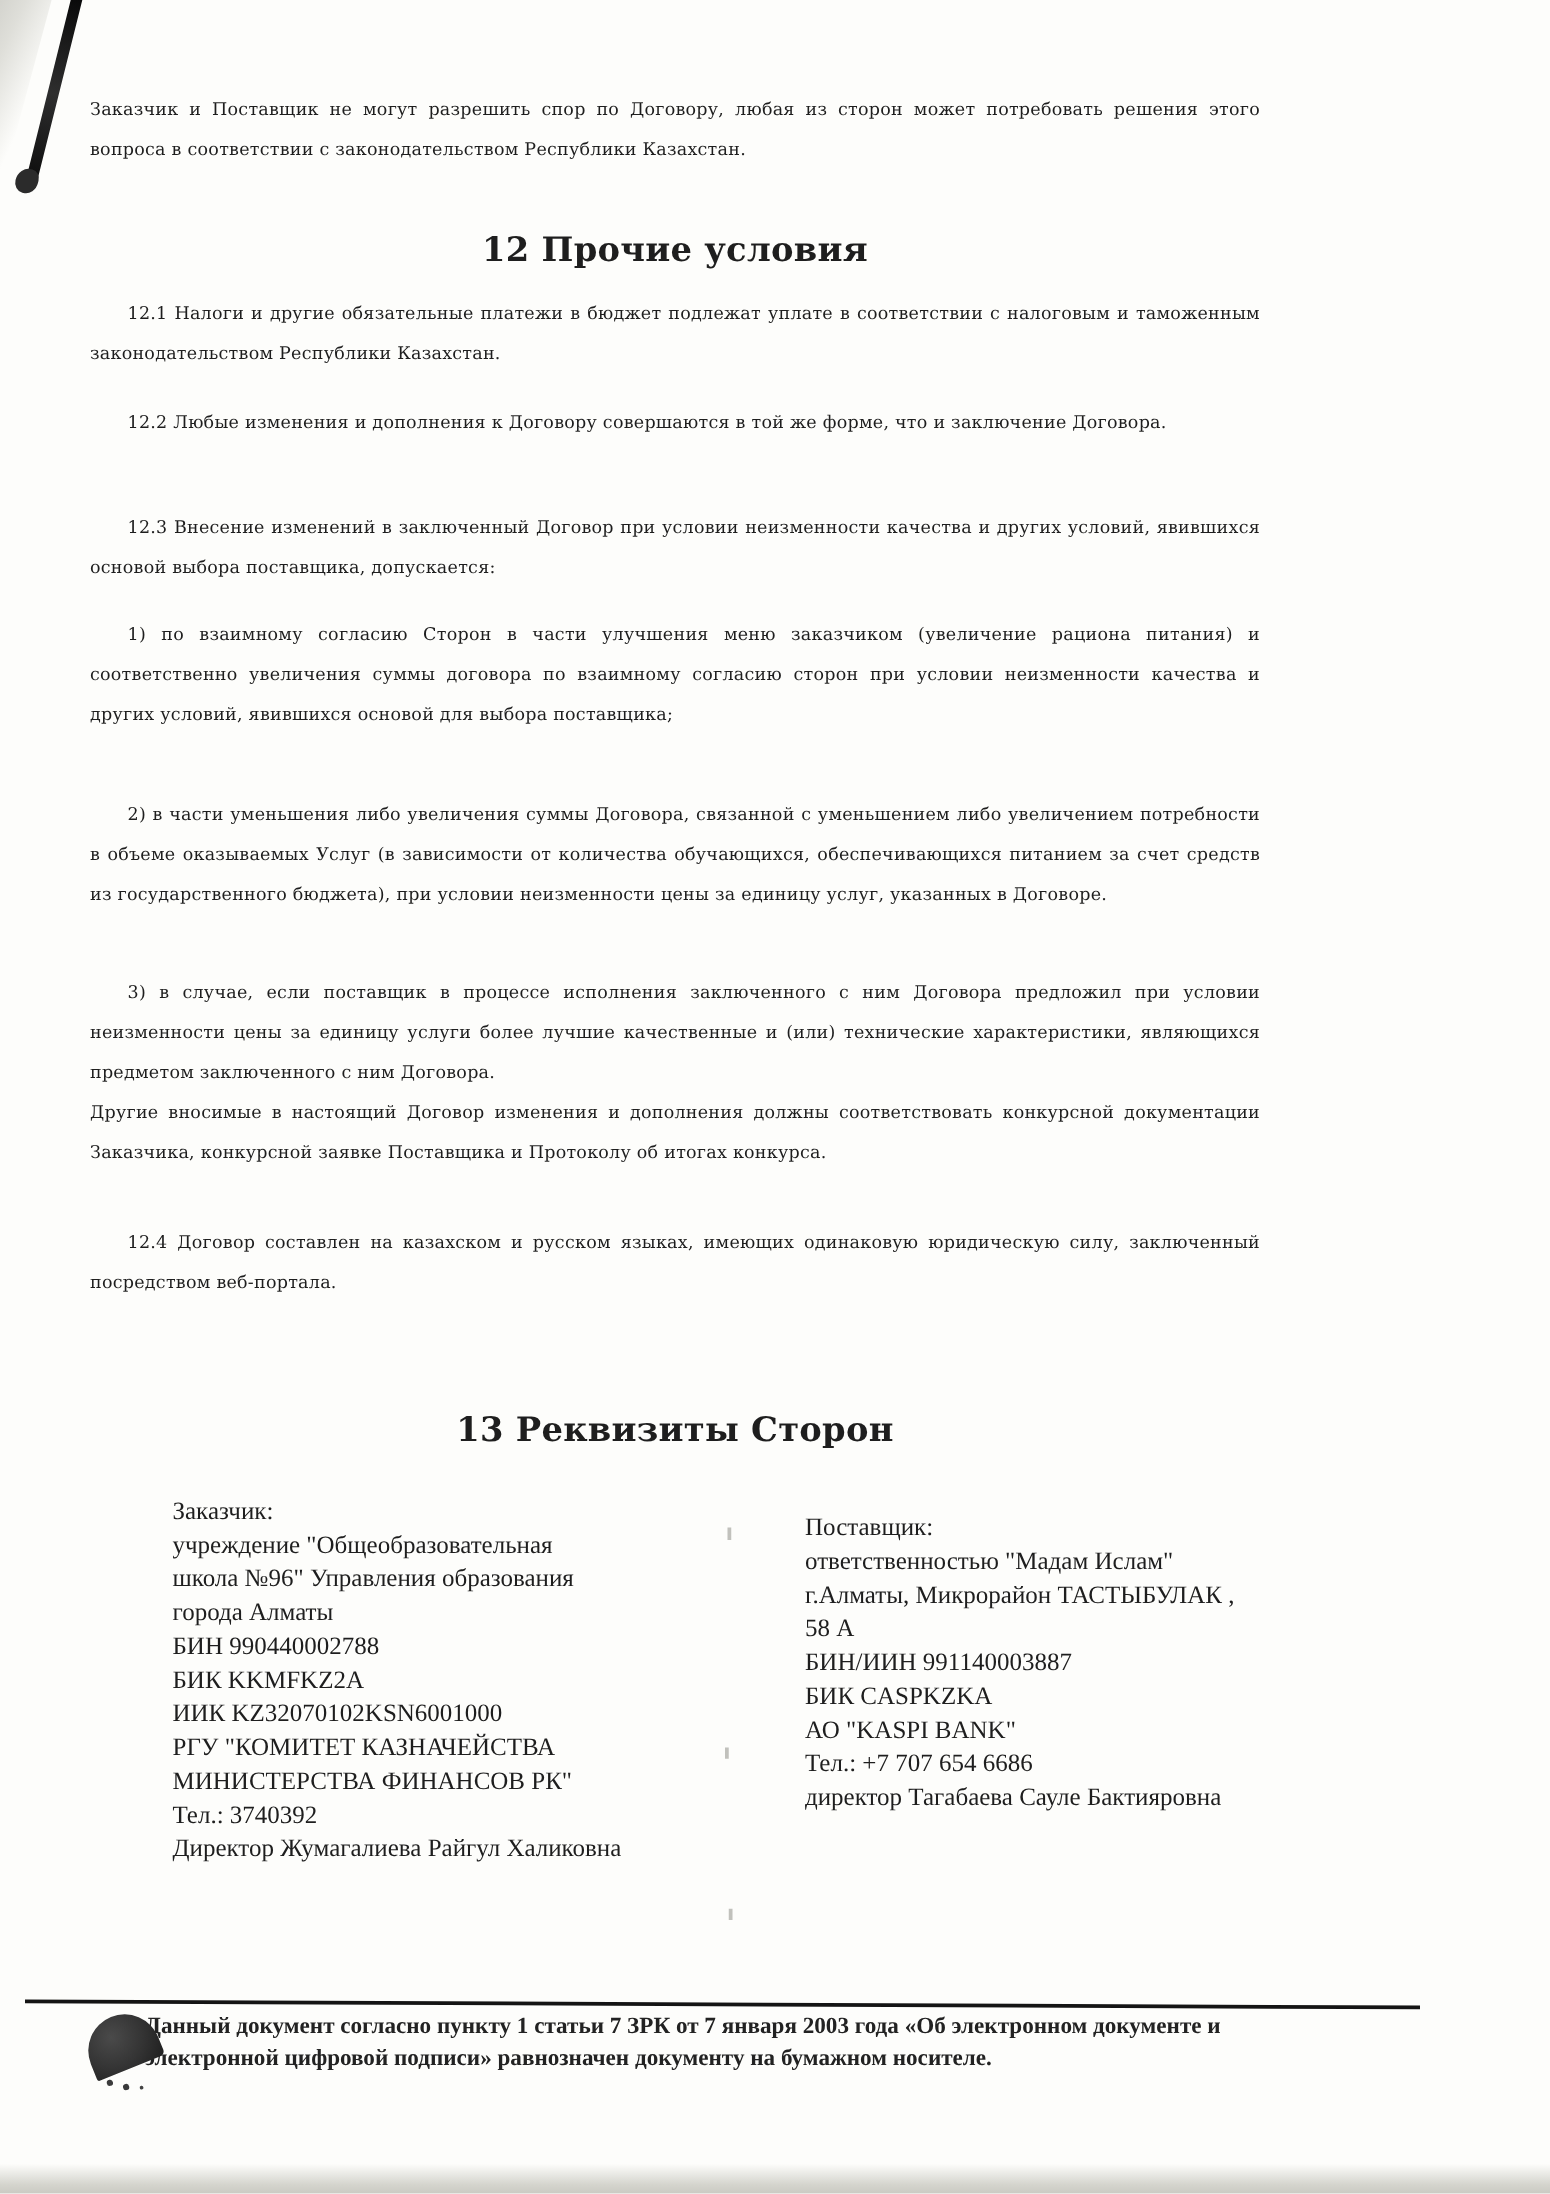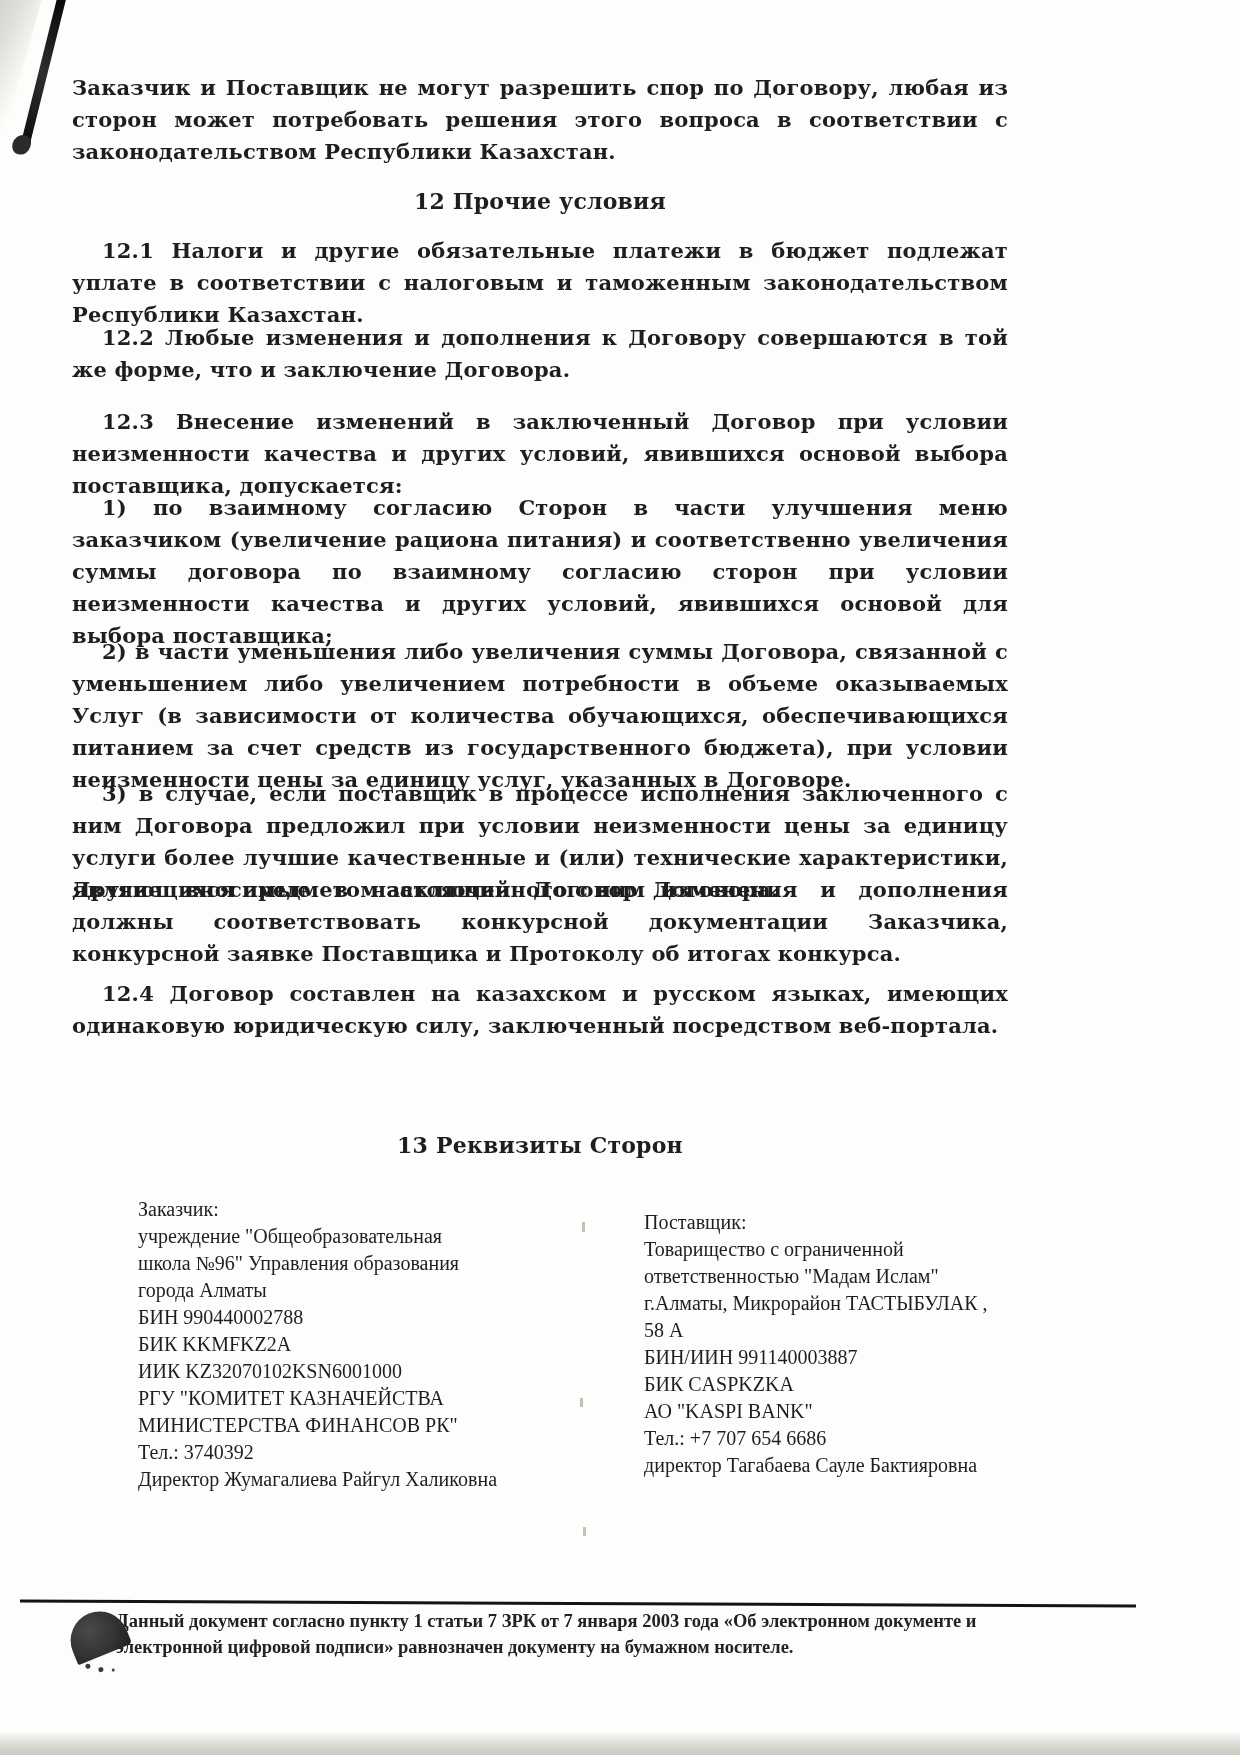--- a/index.html
+++ b/index.html
@@ -31,28 +31,27 @@
     position:absolute;left:0;bottom:0;width:1240px;height:24px;
     background:linear-gradient(180deg,rgba(180,180,170,0) 0%,rgba(172,172,160,.5) 70%,rgba(160,160,148,.55) 100%);
   }
   .speck{position:absolute;background:#9a9a92;opacity:.6;}
   .speck.s1{left:582px;top:1222px;width:3px;height:10px;}
   .speck.s2{left:580px;top:1398px;width:3px;height:9px;}
   .speck.s3{left:583px;top:1527px;width:3px;height:9px;}
   
   .para{
     position:absolute;left:72px;width:936px;margin:0;
-    font-size:21px;line-height:32px;letter-spacing:.2px;
+    font-size:14px;line-height:32px;letter-spacing:.2px;
     text-align:justify;
-    font-weight:bold;
   }
   .para.indent{text-indent:30px;}
   .heading{
     position:absolute;left:72px;width:936px;margin:0;
-    font-size:22px;line-height:30px;font-weight:bold;text-align:center;
+    font-size:27px;line-height:30px;font-weight:bold;text-align:center;
     letter-spacing:.2px;
   }
   .pos-intro{top:72px;}
   .pos-h12{top:186px;}
   .pos-c121{top:235px;}
   .pos-c122{top:322px;}
   .pos-c123{top:406px;}
   .pos-i1{top:492px;}
   .pos-i2{top:636px;}
   .pos-i3a{top:778px;}
@@ -130,21 +129,20 @@
         <div class="req-line">БИН 990440002788</div>
         <div class="req-line">БИК KKMFKZ2A</div>
         <div class="req-line">ИИК KZ32070102KSN6001000</div>
         <div class="req-line">РГУ "КОМИТЕТ КАЗНАЧЕЙСТВА</div>
         <div class="req-line">МИНИСТЕРСТВА ФИНАНСОВ РК"</div>
         <div class="req-line">Тел.: 3740392</div>
         <div class="req-line">Директор Жумагалиева Райгул Халиковна</div>
       </div>
     <div class="req-col supplier">
         <div class="req-line">Поставщик:</div>
-        <div class="req-line">Товарищество с ограниченной</div>
         <div class="req-line">ответственностью "Мадам Ислам"</div>
         <div class="req-line">г.Алматы, Микрорайон ТАСТЫБУЛАК ,</div>
         <div class="req-line">58 А</div>
         <div class="req-line">БИН/ИИН 991140003887</div>
         <div class="req-line">БИК CASPKZKA</div>
         <div class="req-line">АО "KASPI BANK"</div>
         <div class="req-line">Тел.: +7 707 654 6686</div>
         <div class="req-line">директор Тагабаева Сауле Бактияровна</div>
       </div>
   </div>

